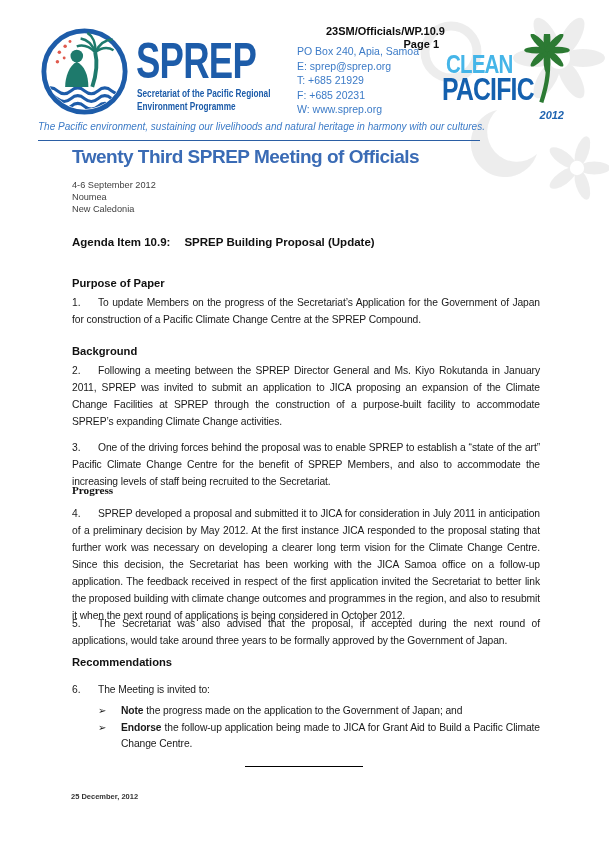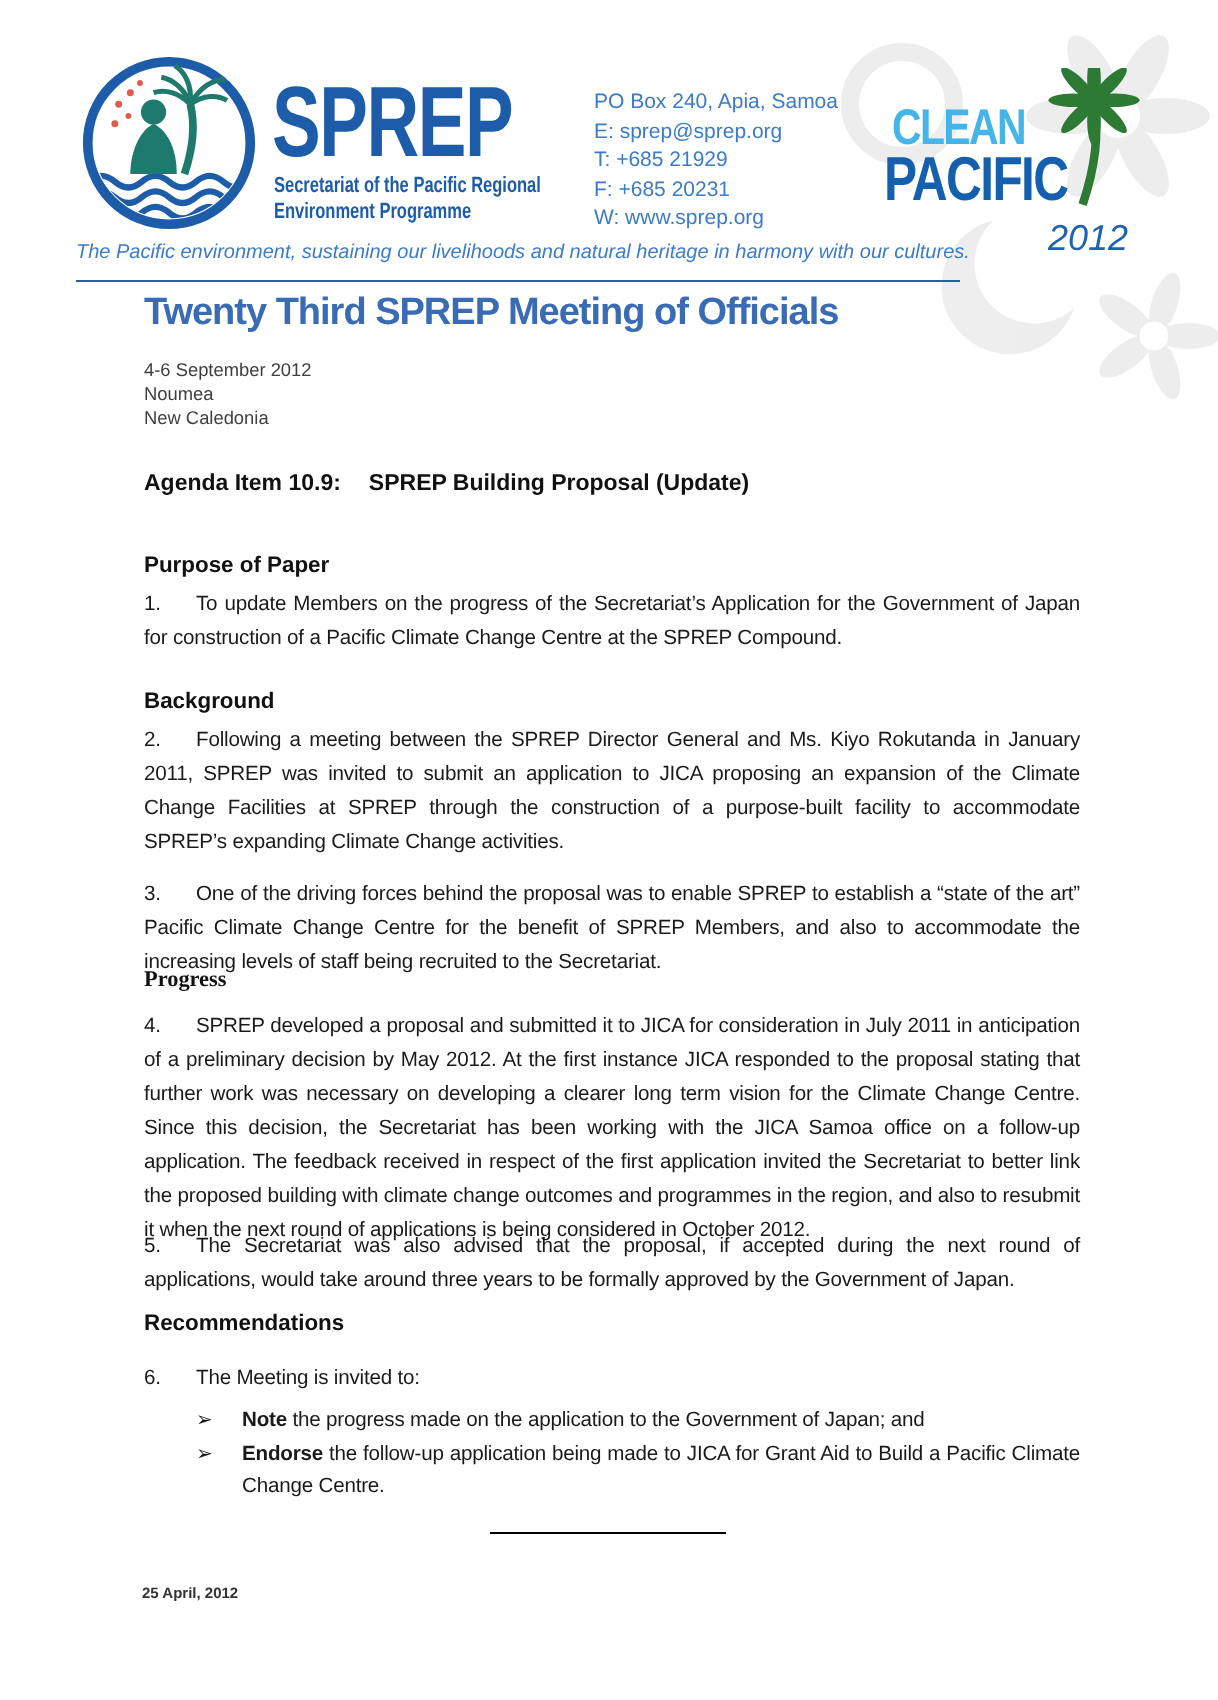--- a/index.html
+++ b/index.html
@@ -18,21 +18,21 @@
   #org-subtitle{left:137px;top:87px;font-size:11px;font-weight:bold;color:#1D5CA9;
     transform:scaleX(0.75);transform-origin:left top;line-height:13px;white-space:nowrap;}
   #contact{left:297px;top:44px;font-size:10.5px;color:#3C7BC7;line-height:14.6px;}
   #doc-ref{right:52px;top:25px;text-align:right;font-weight:bold;font-size:11px;color:#0d0d0d;line-height:13px;z-index:3;}
   #doc-ref .pg{padding-right:6px;}
   #clean-logo{left:442px;top:46px;width:124px;height:84px;z-index:2;text-align:right;}
   #clean-word1{left:4px;top:6px;font-size:25px;font-weight:bold;color:#45B5E8;
     transform:scaleX(0.82);transform-origin:left top;letter-spacing:-1px;line-height:1;}
   #clean-word2{left:0px;top:28px;font-size:31px;font-weight:bold;color:#1460AE;
     transform:scaleX(0.80);transform-origin:left top;letter-spacing:-1px;line-height:1;}
-  #clean-year{right:2px;top:64px;font-size:18px;font-weight:normal;font-style:italic;color:#1E63B0;line-height:1;}
+  #clean-year{right:2px;top:64px;font-size:11px;font-weight:bold;font-style:italic;color:#1E63B0;line-height:1;}
   #clean-palm{right:-10px;top:-12px;width:58px;height:74px;}
   #tagline{left:38px;top:121px;font-size:10px;font-style:italic;color:#3C7BC7;z-index:2;}
   #header-rule{left:38px;top:140px;width:442px;border-top:1.6px solid #2B5FA5;z-index:2;}
   
   #title{left:72px;top:146px;font-size:19px;font-weight:bold;color:#3A6BB5;letter-spacing:-0.5px;z-index:2;}
   #meeting-info{left:72px;top:179px;font-size:9.2px;color:#3f3f3f;line-height:12px;z-index:2;}
   #agenda{left:72px;top:236px;font-size:11.5px;font-weight:bold;color:#111;}
   #agenda .lbl{margin-right:14px;}
   .h{position:absolute;left:72px;font-size:11.2px;font-weight:bold;color:#111;}
   .para{position:absolute;left:72px;width:468px;font-size:10.3px;line-height:17px;
@@ -122,20 +122,24 @@
   </div>
 
   <div id="contact" class="abs">
     <div>PO Box 240, Apia, Samoa</div>
     <div>E: sprep@sprep.org</div>
     <div>T: +685 21929</div>
     <div>F: +685 20231</div>
     <div>W: www.sprep.org</div>
   </div>
 
+  <div id="doc-ref" class="abs">
+    <div>23SM/Officials/WP.10.9</div>
+    <div class="pg">Page 1</div>
+  </div>
 
   <div id="clean-logo" class="abs">
     <svg id="clean-palm" class="abs" viewBox="0 0 60 78">
       <path d="M30,20 C33,36 30,54 24,72" stroke="#2C7A33" stroke-width="4.5" fill="none"></path>
       <g transform="translate(30,17)" fill="#2C7A33">
         <ellipse cx="11" cy="0" rx="13" ry="3.6"></ellipse>
         <ellipse cx="11" cy="0" rx="13" ry="3.6" transform="rotate(45)"></ellipse>
         <ellipse cx="11" cy="0" rx="13" ry="3.6" transform="rotate(90)"></ellipse>
         <ellipse cx="11" cy="0" rx="13" ry="3.6" transform="rotate(135)"></ellipse>
         <ellipse cx="11" cy="0" rx="13" ry="3.6" transform="rotate(180)"></ellipse>
@@ -195,13 +199,13 @@
 <div id="bullets">
   <div class="bullet">
     <span class="arrow">➢</span><b>Note</b><span> the progress made on the application to the Government of Japan; and</span>
   </div>
   <div class="bullet">
     <span class="arrow">➢</span><b>Endorse</b><span> the follow-up application being made to JICA for Grant Aid to Build a Pacific Climate Change Centre.</span>
   </div>
 </div>
 
 <div id="signature-rule" class="abs"></div>
-<div id="footer-date" class="abs">25 April, 2012</div>
+<div id="footer-date" class="abs">25 December, 2012</div>
 
 </body></html>

